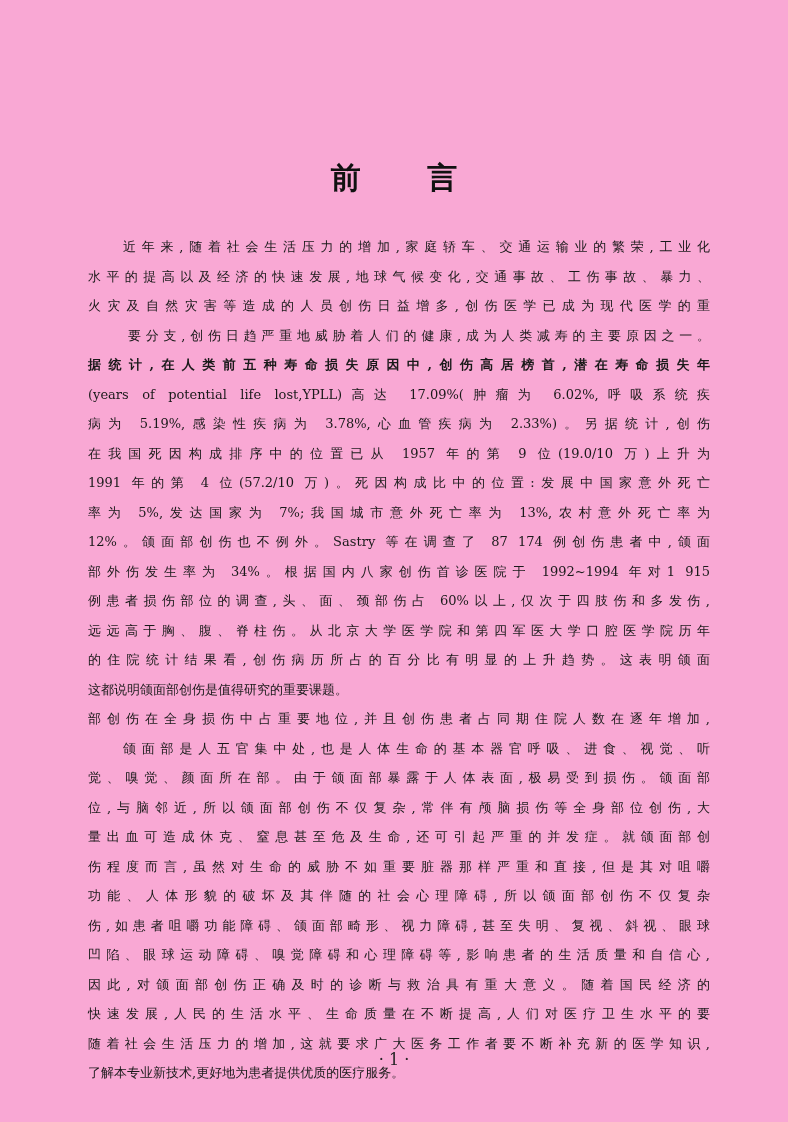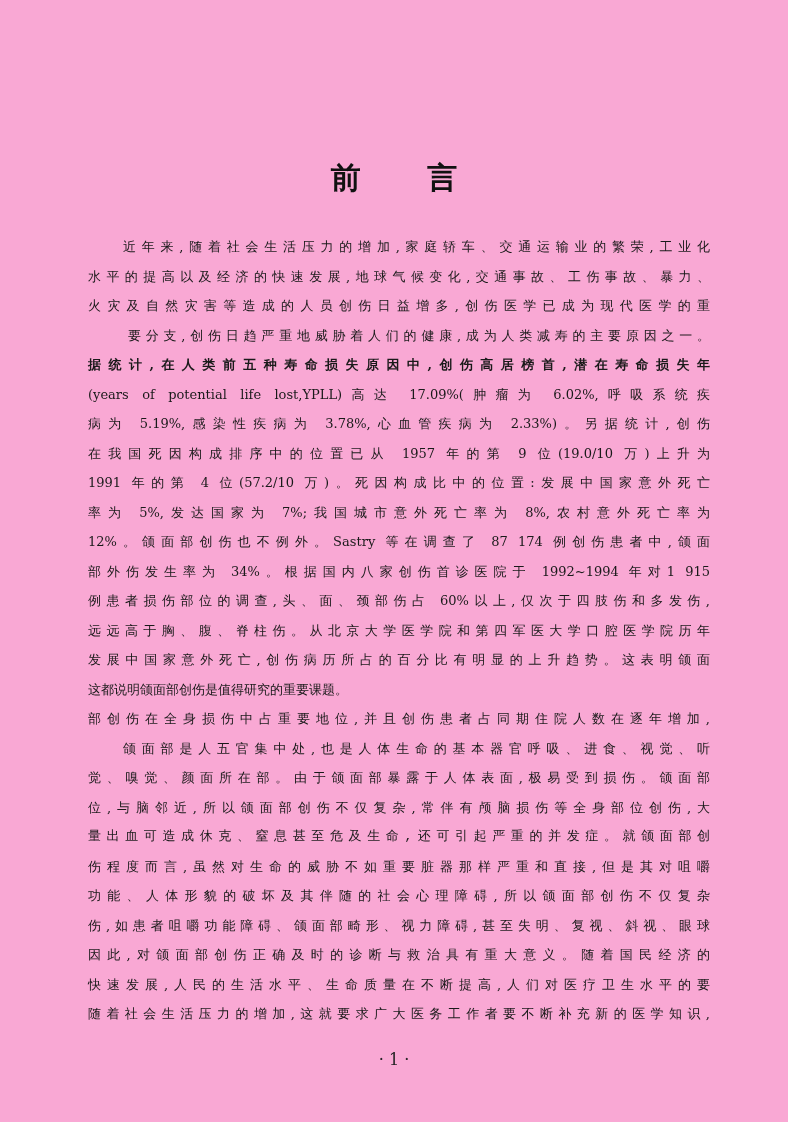--- a/index.html
+++ b/index.html
@@ -77,37 +77,39 @@
     <div>
       <span class="line indent" style="letter-spacing: 0px;">近年来,随着社会生活压力的增加,家庭轿车、交通运输业的繁荣,工业化</span>
       <span class="line" style="letter-spacing: 0px;">水平的提高以及经济的快速发展,地球气候变化,交通事故、工伤事故、暴力、</span>
       <span class="line" style="letter-spacing: 0px;">火灾及自然灾害等造成的人员创伤日益增多,创伤医学已成为现代医学的重</span>
       <span class="line" style="letter-spacing: 0px; margin-left: 40px;">要分支,创伤日趋严重地威胁着人们的健康,成为人类减寿的主要原因之一。</span>
       <span class="line" style="letter-spacing: 0px; font-weight: bold;">据统计,在人类前五种寿命损失原因中,创伤高居榜首,潜在寿命损失年</span>
       <span class="line" style="letter-spacing: 0px;">(years of potential life lost,YPLL)高达 17.09%(肿瘤为 6.02%,呼吸系统疾</span>
       <span class="line" style="letter-spacing: 0px;">病为 5.19%,感染性疾病为 3.78%,心血管疾病为 2.33%)。另据统计,创伤</span>
       <span class="line" style="letter-spacing: 0px;">在我国死因构成排序中的位置已从 1957 年的第 9 位(19.0/10 万)上升为</span>
       <span class="line" style="letter-spacing: 0px;">1991 年的第 4 位(57.2/10 万)。死因构成比中的位置:发展中国家意外死亡</span>
-      <span class="line" style="letter-spacing: 0px;">率为 5%,发达国家为 7%;我国城市意外死亡率为 8%,农村意外死亡率为</span>
+      <span class="line" style="letter-spacing: 0px;">率为 5%,发达国家为 7%;我国城市意外死亡率为 13%,农村意外死亡率为</span>
       <span class="line" style="letter-spacing: 0px;">12%。颌面部创伤也不例外。Sastry 等在调查了 87 174 例创伤患者中,颌面</span>
       <span class="line" style="letter-spacing: 0px;">部外伤发生率为 34%。根据国内八家创伤首诊医院于 1992~1994 年对1 915</span>
       <span class="line" style="letter-spacing: 0px;">例患者损伤部位的调查,头、面、颈部伤占 60%以上,仅次于四肢伤和多发伤,</span>
       <span class="line" style="letter-spacing: 0px;">远远高于胸、腹、脊柱伤。从北京大学医学院和第四军医大学口腔医学院历年</span>
-      <span class="line" style="letter-spacing: 0px;">发展中国家意外死亡,创伤病历所占的百分比有明显的上升趋势。这表明颌面</span>
+      <span class="line" style="letter-spacing: 0px;">的住院统计结果看,创伤病历所占的百分比有明显的上升趋势。这表明颌面</span>
       <span class="line last">这都说明颌面部创伤是值得研究的重要课题。</span>
       <span class="line" style="letter-spacing: 0px;">部创伤在全身损伤中占重要地位,并且创伤患者占同期住院人数在逐年增加,</span>
     </div>
     <div>
       <span class="line indent" style="letter-spacing: 0px;">颌面部是人五官集中处,也是人体生命的基本器官呼吸、进食、视觉、听</span>
       <span class="line" style="letter-spacing: 0px;">觉、嗅觉、颜面所在部。由于颌面部暴露于人体表面,极易受到损伤。颌面部</span>
       <span class="line" style="letter-spacing: 0px;">位,与脑邻近,所以颌面部创伤不仅复杂,常伴有颅脑损伤等全身部位创伤,大</span>
-      <span class="line" style="letter-spacing: 0px; font-family: Liberation Mono, monospace;">量出血可造成休克、窒息甚至危及生命,还可引起严重的并发症。就颌面部创</span>
+      <span class="line" style="letter-spacing: 0px;">量出血可造成休克、窒息甚至危及生命,还可引起严重的并发症。就颌面部创</span>
       <span class="line" style="letter-spacing: 0px;">伤程度而言,虽然对生命的威胁不如重要脏器那样严重和直接,但是其对咀嚼</span>
       <span class="line" style="letter-spacing: 0px;">功能、人体形貌的破坏及其伴随的社会心理障碍,所以颌面部创伤不仅复杂</span>
       <span class="line" style="letter-spacing: 0px;">伤,如患者咀嚼功能障碍、颌面部畸形、视力障碍,甚至失明、复视、斜视、眼球</span>
+      <span class="line" style="letter-spacing: 0px;">凹陷、眼球运动障碍、嗅觉障碍和心理障碍等,影响患者的生活质量和自信心,</span>
       <span class="line" style="letter-spacing: 0px;">因此,对颌面部创伤正确及时的诊断与救治具有重大意义。随着国民经济的</span>
       <span class="line" style="letter-spacing: 0px;">快速发展,人民的生活水平、生命质量在不断提高,人们对医疗卫生水平的要</span>
       <span class="line" style="letter-spacing: 0px;">随着社会生活压力的增加,这就要求广大医务工作者要不断补充新的医学知识,</span>
+      <span class="line last">了解本专业新技术,更好地为患者提供优质的医疗服务。</span>
     </div>
   </div>
 
   <div class="page-number">· 1 ·</div>
 </div>
 
 </body></html>

